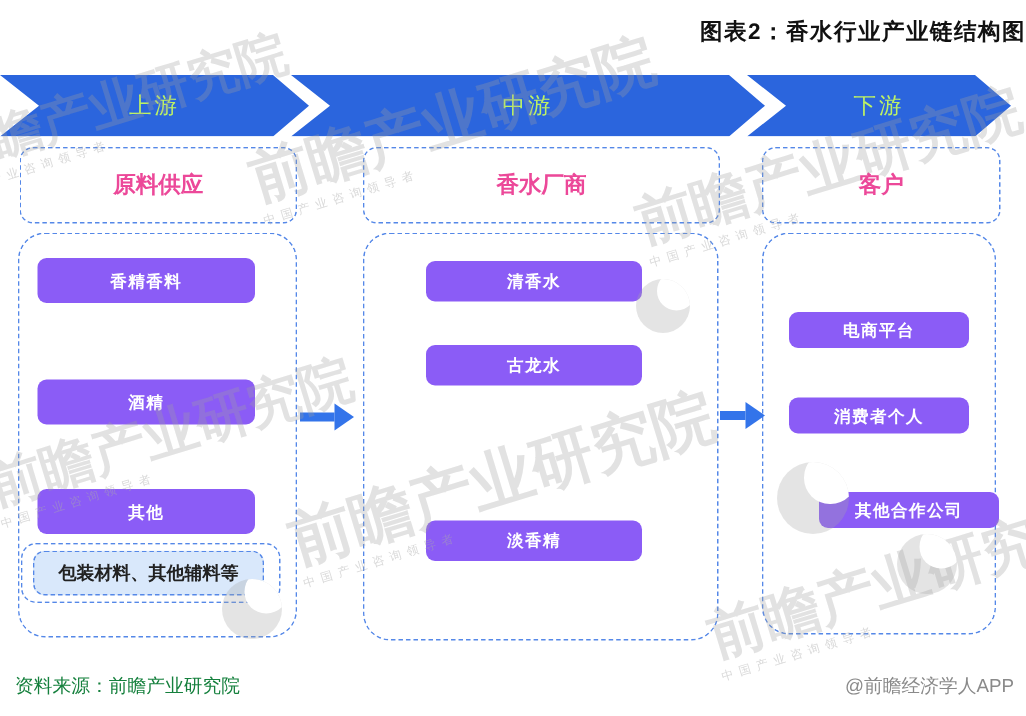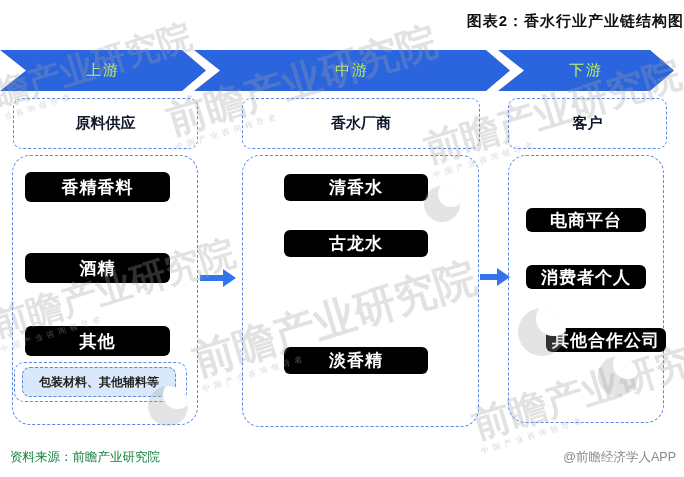--- a/index.html
+++ b/index.html
@@ -15,33 +15,33 @@
         display:flex;align-items:center;justify-content:center;z-index:2;
         clip-path:polygon(0 0, calc(100% - 24px) 0, 100% 50%, calc(100% - 24px) 100%, 0 100%, 26px 50%);}
   .chev span{color:#bef264;font-size:15px;letter-spacing:2px;font-family:Liberation Mono, monospace;}
   .chev1{left:0;width:206px;}
   .chev2{left:194px;width:316px;}
   .chev3{left:498px;width:176px;}
 
   
   .dash{position:absolute;border:1.6px dashed #5588e8;background:transparent;z-index:1;}
   .hdr{border-radius:9px;display:flex;align-items:center;justify-content:center;
-       font-size:15px;font-weight:bold;color:#0f172a;background:#fff;z-index:2;}
+       font-size:15px;font-weight:bold;color:#ec4899;background:#fff;z-index:2;}
   .hdr-left{left:13px;top:98px;width:183px;height:49px;}
   .hdr-mid{left:242px;top:98px;width:236px;height:49px;}
   .hdr-right{left:508px;top:98px;width:157px;height:49px;}
   .cont{border-radius:18px;}
   .cont-left{left:12px;top:155px;width:184px;height:268px;}
   .cont-mid{left:242px;top:155px;width:235px;height:270px;}
   .cont-right{left:508px;top:155px;width:154px;height:266px;}
 
   
-  .pill{position:absolute;background:#000000;border-radius:6px;color:#fff;
+  .pill{position:absolute;background:#8b5cf6;border-radius:6px;color:#fff;
         display:flex;align-items:center;justify-content:center;
-        font-size:17px;font-weight:600;letter-spacing:1px;z-index:2;}
+        font-size:11px;font-weight:600;letter-spacing:1px;z-index:2;}
   .p-l{left:25px;width:145px;height:30px;}
   .p-l1{top:172px;} .p-l2{top:253px;text-align:right;} .p-l3{top:326px;}
   .p-m{left:284px;width:144px;height:27px;}
   .p-m1{top:174px;} .p-m2{top:230px;} .p-m3{top:291px;} .p-m4{top:347px;}
   .p-r{left:526px;width:120px;height:24px;}
   .p-r1{top:208px;} .p-r2{top:265px;} .p-r3{top:328px;margin-left:20px;}
 
   
   .sub-outer{left:14px;top:362px;width:171px;height:38px;border-radius:10px;z-index:2;}
   .sub-inner{position:absolute;left:22px;top:367px;width:152px;height:28px;

